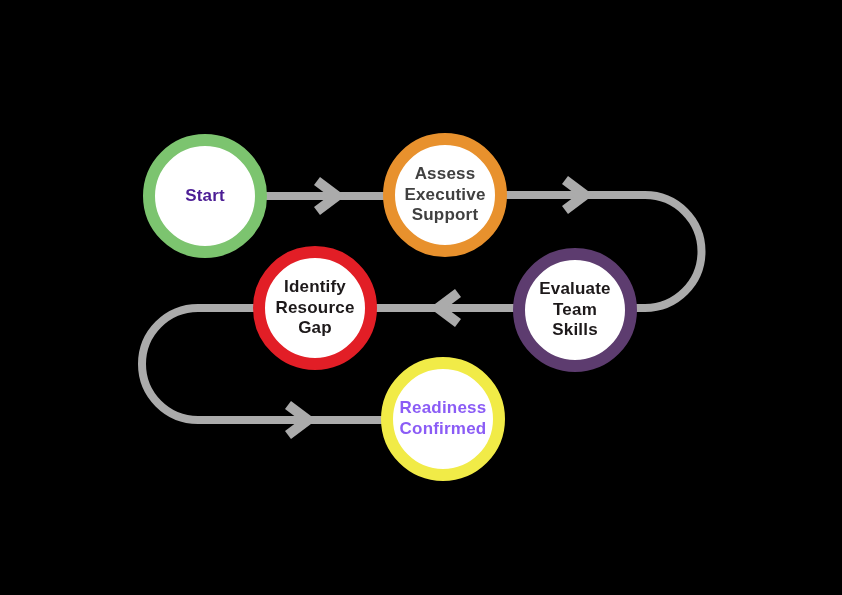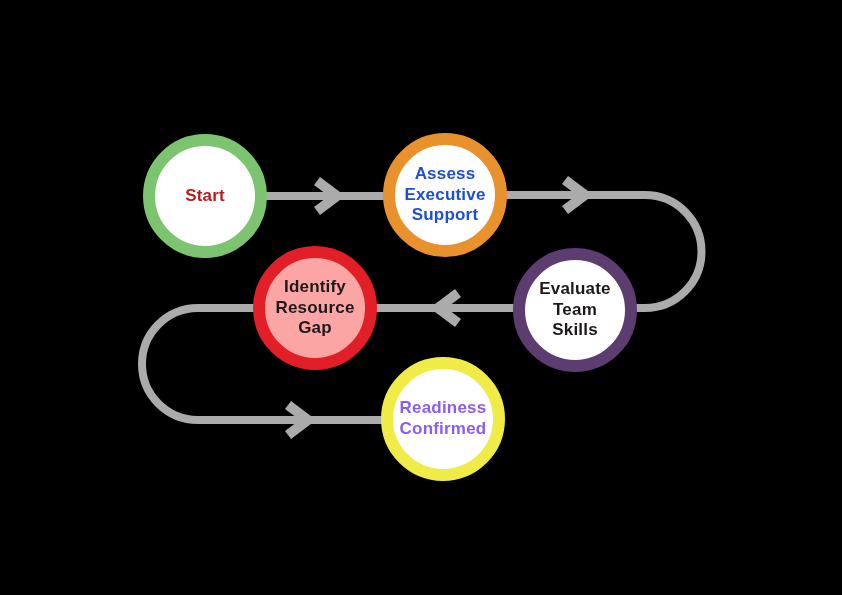--- a/index.html
+++ b/index.html
@@ -72,36 +72,36 @@
     <polyline class="chev" points="565,180 585,195 565,210" style="stroke: rgb(171, 171, 171);"></polyline>
 
     <path class="conn" d="M 525 308 L 310 308" style="stroke: rgb(171, 171, 171);"></path>
     <polyline class="chev" points="458,293 438,308 458,323" style="stroke: rgb(171, 171, 171);"></polyline>
 
     <path class="conn" d="M 320 308 L 198 308 A 56 56 0 0 0 198 420 L 455 420" style="stroke: rgb(171, 171, 171);"></path>
     <polyline class="chev" points="288,405 308,420 288,435" style="stroke: rgb(171, 171, 171);"></polyline>
   </svg>
 
   <div class="node n-start" style="border-color: rgb(124, 196, 111); background-color: rgb(255, 255, 255);">
-    <span class="label" style="color: #b91c1c;">Start</span>
+    <span class="label" style="color: #4c1d95;">Start</span>
   </div>
 
   <div class="node n-assess" style="border-color: rgb(232, 145, 45); background-color: rgb(255, 255, 255);">
-    <span class="label" style="color: #1d4ed8;">Assess
+    <span class="label" style="color: #404040;">Assess
 Executive
 Support</span>
   </div>
 
   <div class="node n-evaluate" style="border-color: rgb(93, 60, 111); background-color: rgb(255, 255, 255);">
     <span class="label" style="color: rgb(29, 25, 26);">Evaluate
 Team
 Skills</span>
   </div>
 
-  <div class="node n-identify" style="border-color: rgb(226, 30, 38); background-color: #fca5a5;">
+  <div class="node n-identify" style="border-color: rgb(226, 30, 38); background-color: #ffffff;">
     <span class="label" style="color: rgb(29, 25, 26);">Identify
 Resource
 Gap</span>
   </div>
 
   <div class="node n-readiness" style="border-color: rgb(241, 235, 71); background-color: rgb(255, 255, 255);">
     <span class="label" style="color: #8b5cf6;">Readiness
 Confirmed</span>
   </div>
 

